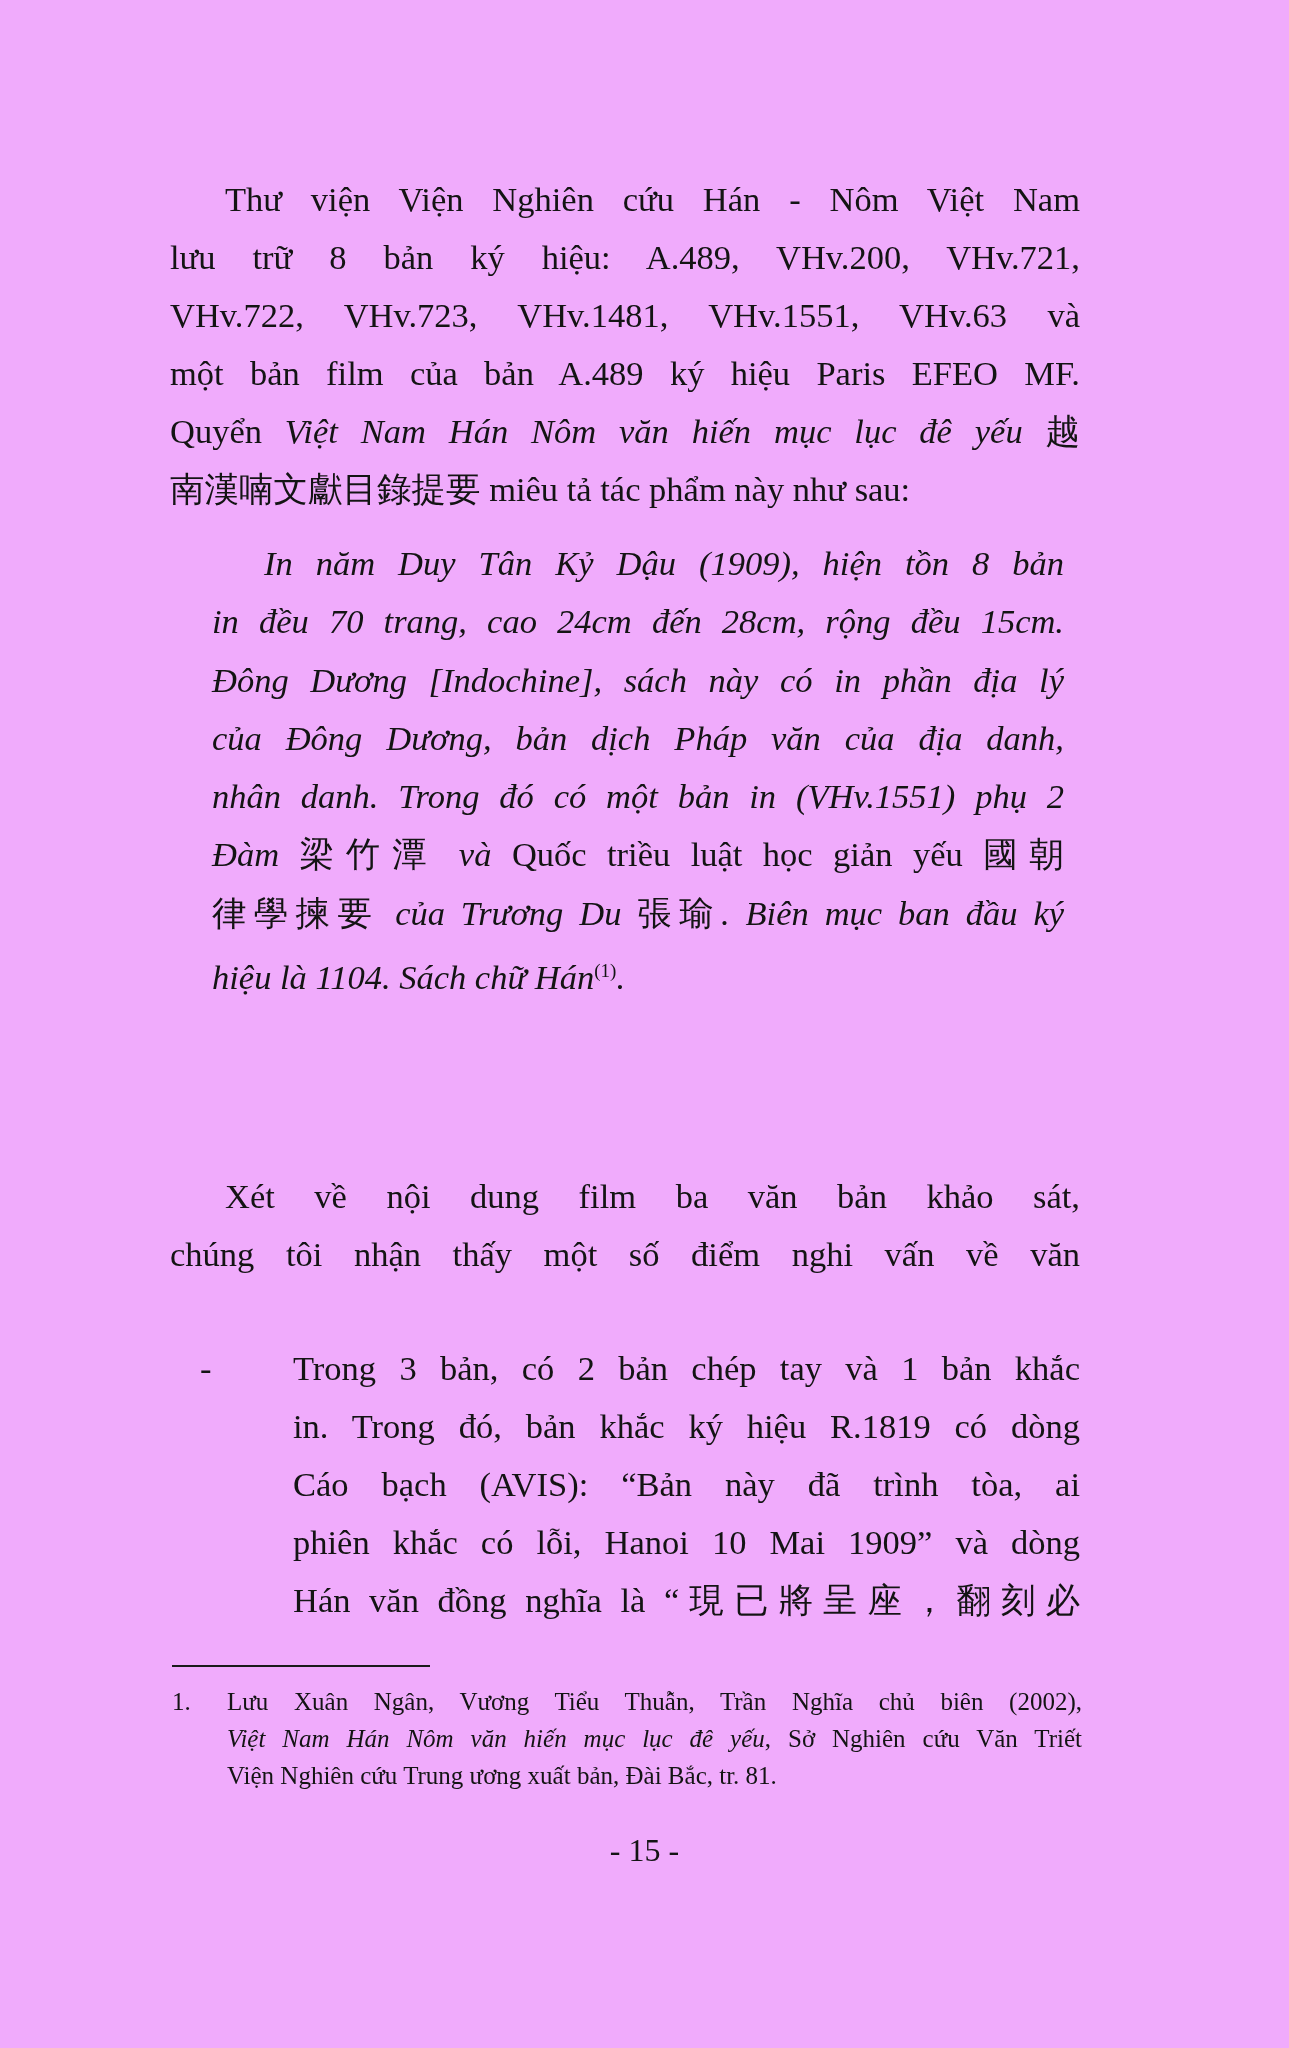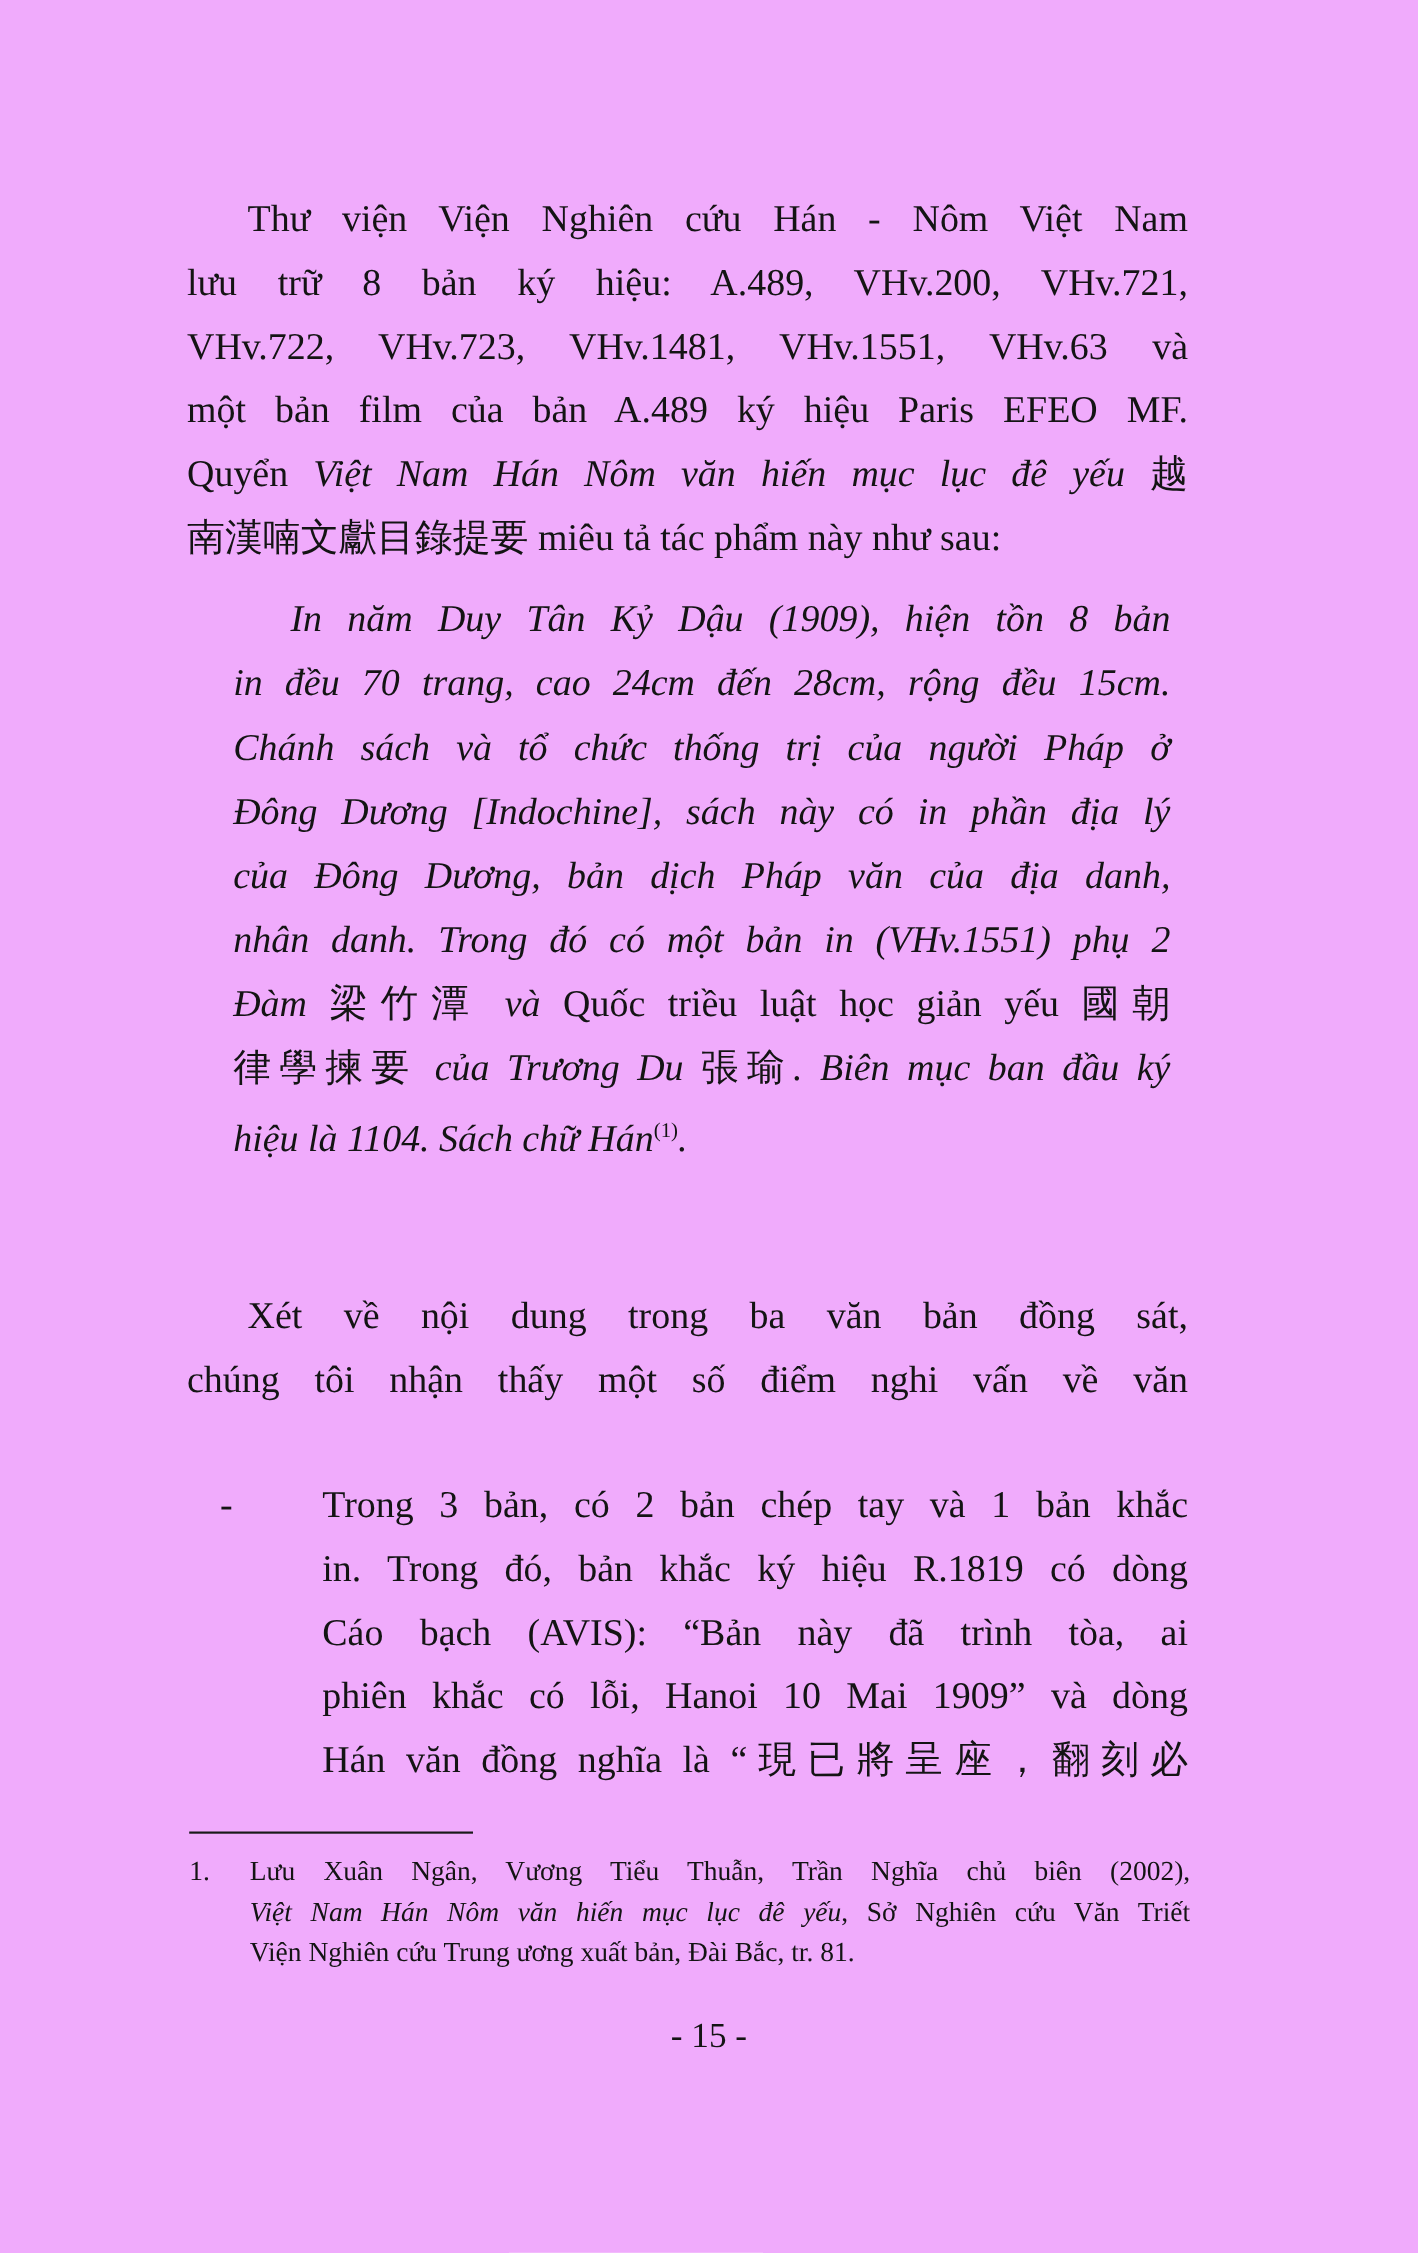--- a/index.html
+++ b/index.html
@@ -131,31 +131,30 @@
     <span class="line">lưu trữ 8 bản ký hiệu: A.489, VHv.200, VHv.721,</span>
     <span class="line">VHv.722, VHv.723, VHv.1481, VHv.1551, VHv.63 và</span>
     <span class="line">một bản film của bản A.489 ký hiệu Paris EFEO MF.</span>
     <span class="line"><span>Quyển </span><i>Việt Nam Hán Nôm văn hiến mục lục đê yếu</i><span> 越</span></span>
     <span class="line last"><span>南漢喃文獻目錄提要</span><span> miêu tả tác phẩm này như sau:</span></span>
   </div>
 
   <div class="quote">
     <span class="line indent">In năm Duy Tân Kỷ Dậu (1909), hiện tồn 8 bản</span>
     <span class="line">in đều 70 trang, cao 24cm đến 28cm, rộng đều 15cm.</span>
-    <span class="line">Chánh sách và tổ chức thống trị của người Pháp ở</span>
     <span class="line">Đông Dương [Indochine], sách này có in phần địa lý</span>
     <span class="line">của Đông Dương, bản dịch Pháp văn của địa danh,</span>
     <span class="line">nhân danh. Trong đó có một bản in (VHv.1551) phụ 2</span>
     <span class="line"><span>Đàm </span><span class="upright">梁竹潭</span><span> và </span><span class="upright">Quốc triều luật học giản yếu 國朝</span></span>
     <span class="line"><span class="upright">律學揀要</span><span> của Trương Du </span><span class="upright">張瑜</span><span>. Biên mục ban đầu ký</span></span>
     <span class="line last"><span>hiệu là 1104. Sách chữ Hán</span><sup class="fnref">(1)</sup><span>.</span></span>
   </div>
 
   <div class="para p2">
-    <span class="line indent">Xét về nội dung trong ba văn bản đồng sát,</span>
+    <span class="line indent">Xét về nội dung film ba văn bản khảo sát,</span>
     <span class="line">chúng tôi nhận thấy một số điểm nghi vấn về văn</span>
   </div>
 
   <ul class="bullet-list">
     <li class="bullet-item">
       <span class="bullet-mark">-</span>
       <span class="bullet-text">
         <span class="line">Trong 3 bản, có 2 bản chép tay và 1 bản khắc</span>
         <span class="line">in. Trong đó, bản khắc ký hiệu R.1819 có dòng</span>
         <span class="line">Cáo bạch (AVIS): “Bản này đã trình tòa, ai</span>

